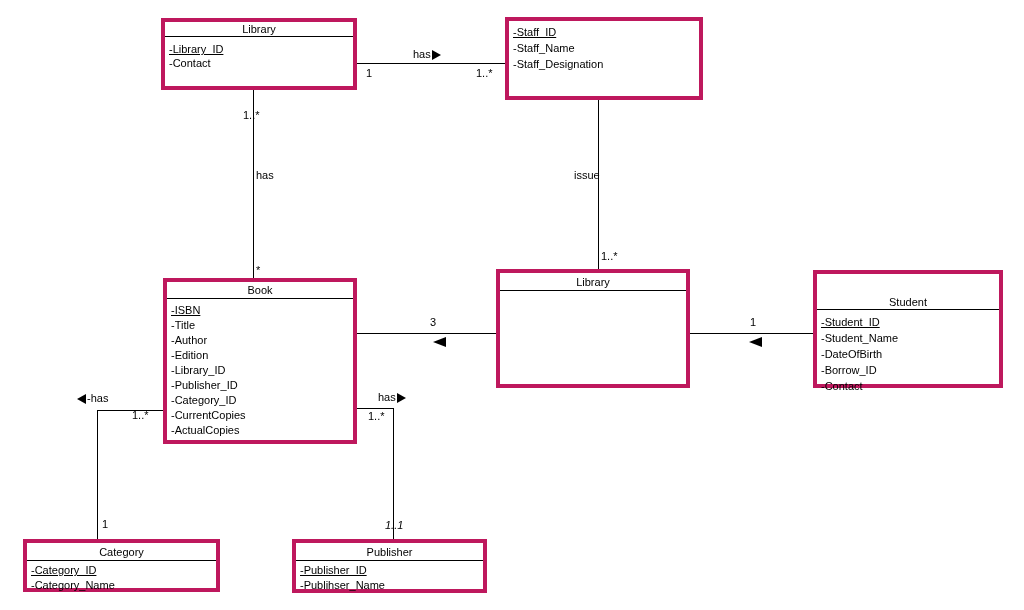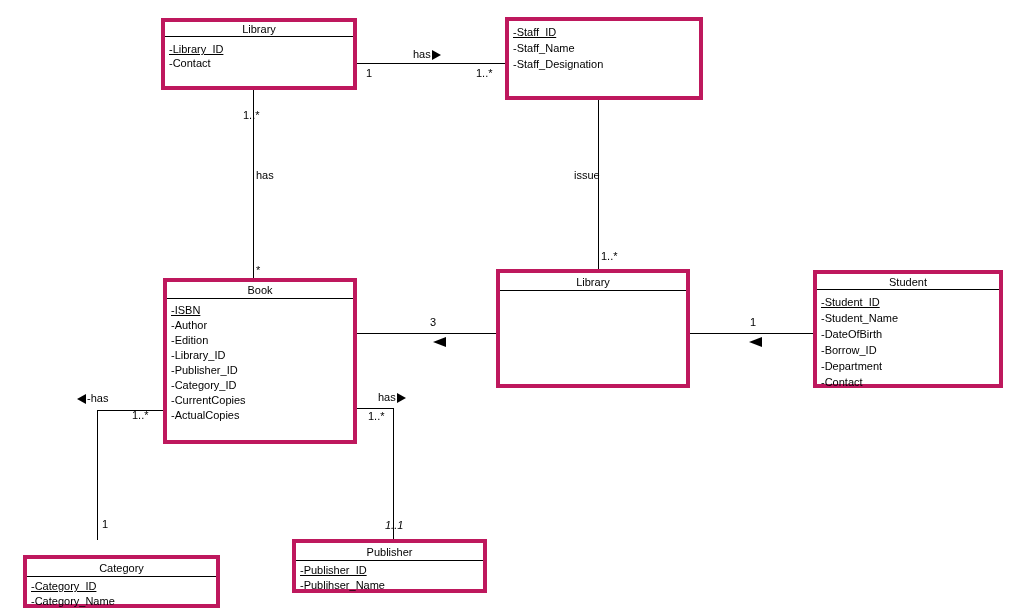--- a/index.html
+++ b/index.html
@@ -70,47 +70,47 @@
     <div class="attr u">-Staff_ID</div>
     <div class="attr">-Staff_Name</div>
     <div class="attr">-Staff_Designation</div>
   </div>
 </div>
 
 <div class="entity lh15" style="left:163px;top:278px;width:194px;height:166px;">
   <div class="entity-title" style="height:17px;">Book</div>
   <div class="attrs">
     <div class="attr u">-ISBN</div>
+    <div class="attr">-Title</div>
     <div class="attr">-Author</div>
     <div class="attr">-Edition</div>
     <div class="attr">-Library_ID</div>
     <div class="attr">-Publisher_ID</div>
     <div class="attr">-Category_ID</div>
     <div class="attr">-CurrentCopies</div>
     <div class="attr">-ActualCopies</div>
   </div>
 </div>
 
 <div class="entity lh16" style="left:496px;top:269px;width:194px;height:119px;">
   <div class="entity-title" style="height:18px;">Library</div>
 </div>
 
 <div class="entity lh16" style="left:813px;top:270px;width:190px;height:118px;">
-  <div class="entity-title" style="height:16px;">Student</div>
+  <div class="entity-title" style="height:16px;margin-top:20px;">Student</div>
   <div class="attrs">
     <div class="attr u">-Student_ID</div>
     <div class="attr">-Student_Name</div>
     <div class="attr">-DateOfBirth</div>
     <div class="attr">-Borrow_ID</div>
-    <div class="attr">-Department</div>
     <div class="attr">-Contact</div>
   </div>
 </div>
 
-<div class="entity lh15" style="left:23px;top:539px;width:197px;height:53px;margin-top:16px;">
+<div class="entity lh15" style="left:23px;top:539px;width:197px;height:53px;">
   <div class="entity-title" style="height:18px;">Category</div>
   <div class="attrs" style="padding-top:2px;">
     <div class="attr u">-Category_ID</div>
     <div class="attr">-Category_Name</div>
   </div>
 </div>
 
 <div class="entity lh15" style="left:292px;top:539px;width:195px;height:54px;">
   <div class="entity-title" style="height:18px;text-align:center;">Publisher</div>
   <div class="attrs" style="padding-top:2px;">

